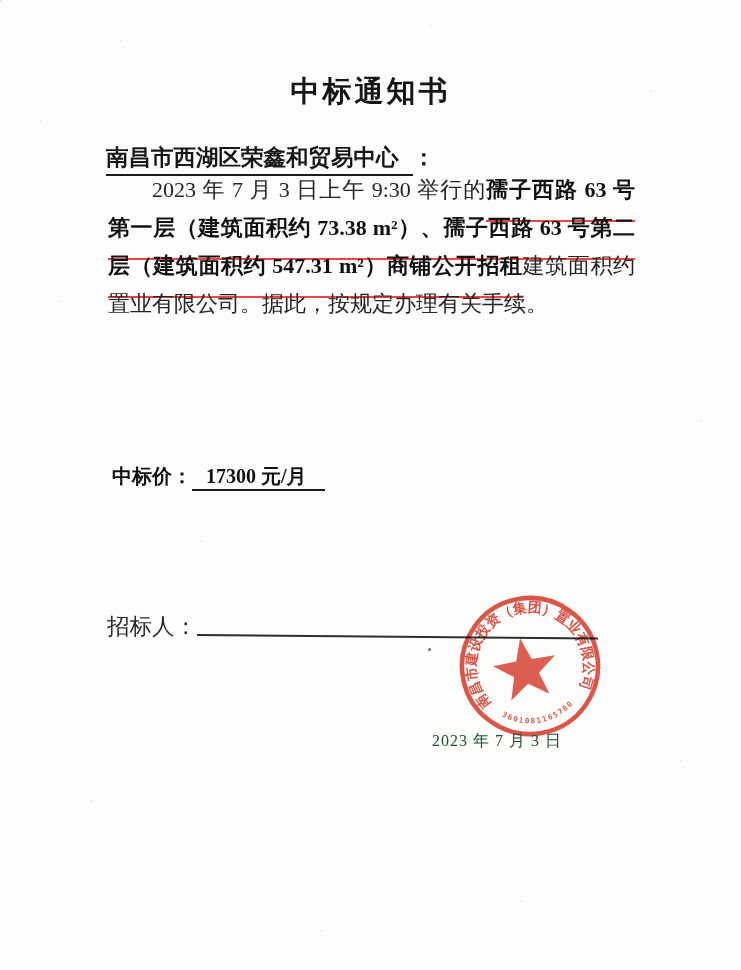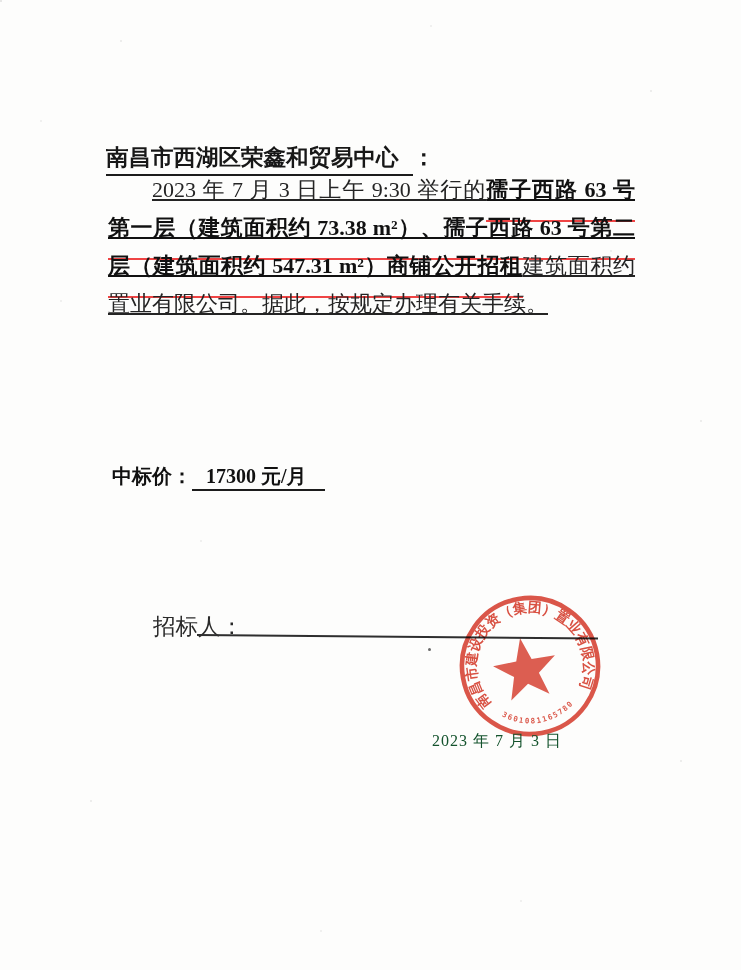--- a/index.html
+++ b/index.html
@@ -31,26 +31,26 @@
   }
   .u2{border-bottom:2px solid #1c1c1c;}
   .addr-name{padding-right:14px;padding-bottom:1px;display:inline-block;}
   .para{
     position:absolute;left:108px;top:172px;width:527px;
     font-size:22px;color:#242424;
   }
   .bline{height:38px;line-height:36px;white-space:nowrap;text-align:justify;}
   .bline.fill{text-align-last:justify;}
   .bline.ind{padding-left:44px;}
-  .bline span{white-space:nowrap;text-decoration:underline;}
+  .bline span{white-space:nowrap;}
   .b{font-weight:bold;color:#111;}
   .useg{border-bottom:2px solid #ef4444;padding-bottom:18px;}
   .price{position:absolute;left:112px;top:463px;font-size:20px;}
   .priceval{padding:0 18px 2px 14px;}
-  .bidder{position:absolute;left:107px;top:611px;font-size:22.5px;color:#2a2a2a;margin-left:46px;}
+  .bidder{position:absolute;left:107px;top:611px;font-size:22.5px;color:#2a2a2a;}
   .sigline{
     position:absolute;left:197px;top:634px;width:401px;height:0;
     border-top:2px solid #2e2e2e;transform:rotate(0.5deg);transform-origin:left center;
   }
   .stamp{
     position:absolute;left:455px;top:591px;width:150px;height:150px;
     mix-blend-mode:multiply;opacity:.93;
   }
   .sealtext{font-size:14px;font-weight:bold;letter-spacing:0;fill:#d63a2a;
     font-family:"Liberation Serif","DejaVu Serif",serif;}
@@ -60,20 +60,21 @@
     position:absolute;left:432px;top:731px;font-size:16px;letter-spacing:1px;color:#14532d;
   }
   .dot{position:absolute;left:428px;top:648px;width:3px;height:3px;border-radius:50%;background:#6a6a6a;}
 </style>
 </head>
 <body>
 
 <div class="page">
   <div class="noise"></div>
 
+  <h1 class="title">中标通知书</h1>
 
   <div class="addressee"><span class="addr-name u2">南昌市西湖区荣鑫和贸易中心</span><span>：</span></div>
 
   <div class="para" id="para">
       <div class="bline fill ind"><span>2023 年 7 月 3 日上午 9:30 举行的</span><span class="b useg">孺子西路 63 号</span></div>
       <div class="bline fill"><span class="b useg">第一层（建筑面积约 73.38 m²）、孺子西路 63 号第二</span></div>
       <div class="bline fill"><span class="b useg">层（建筑面积约 547.31 m²）商铺公开招租</span><span>建筑面积约</span></div>
       <div class="bline"><span>置业有限公司。据此，按规定办理有关手续。</span></div>
     </div>
 

